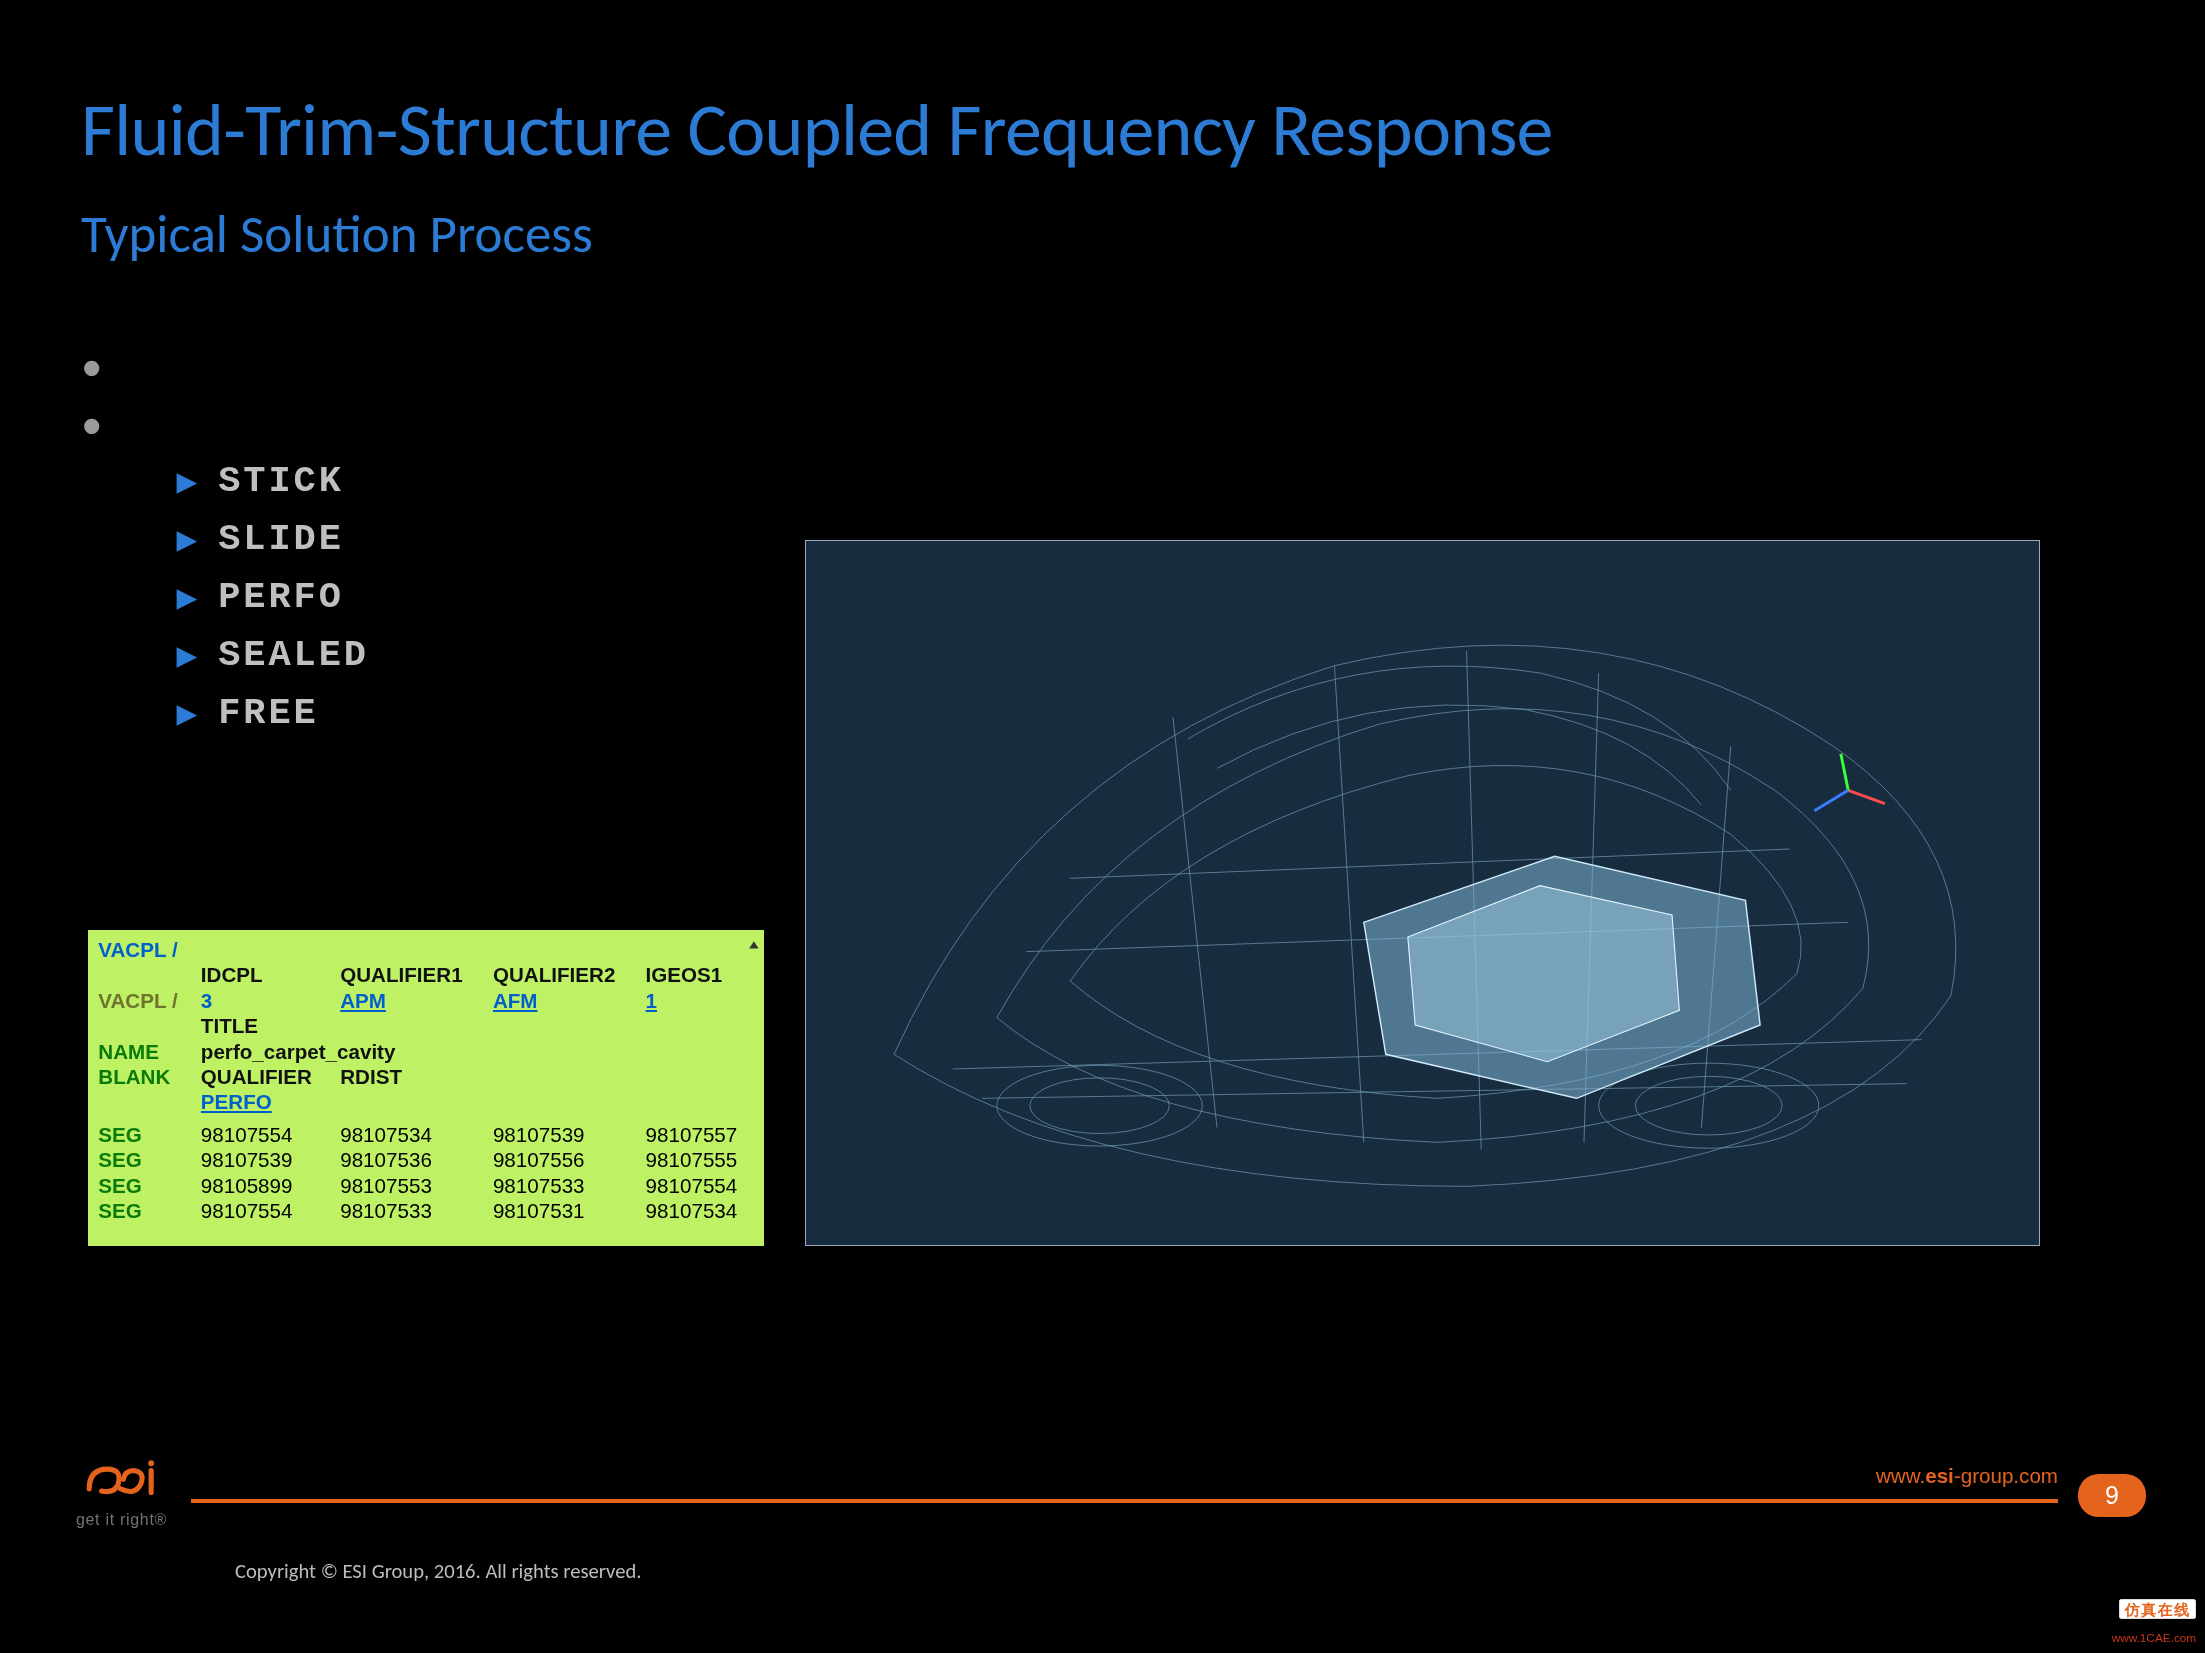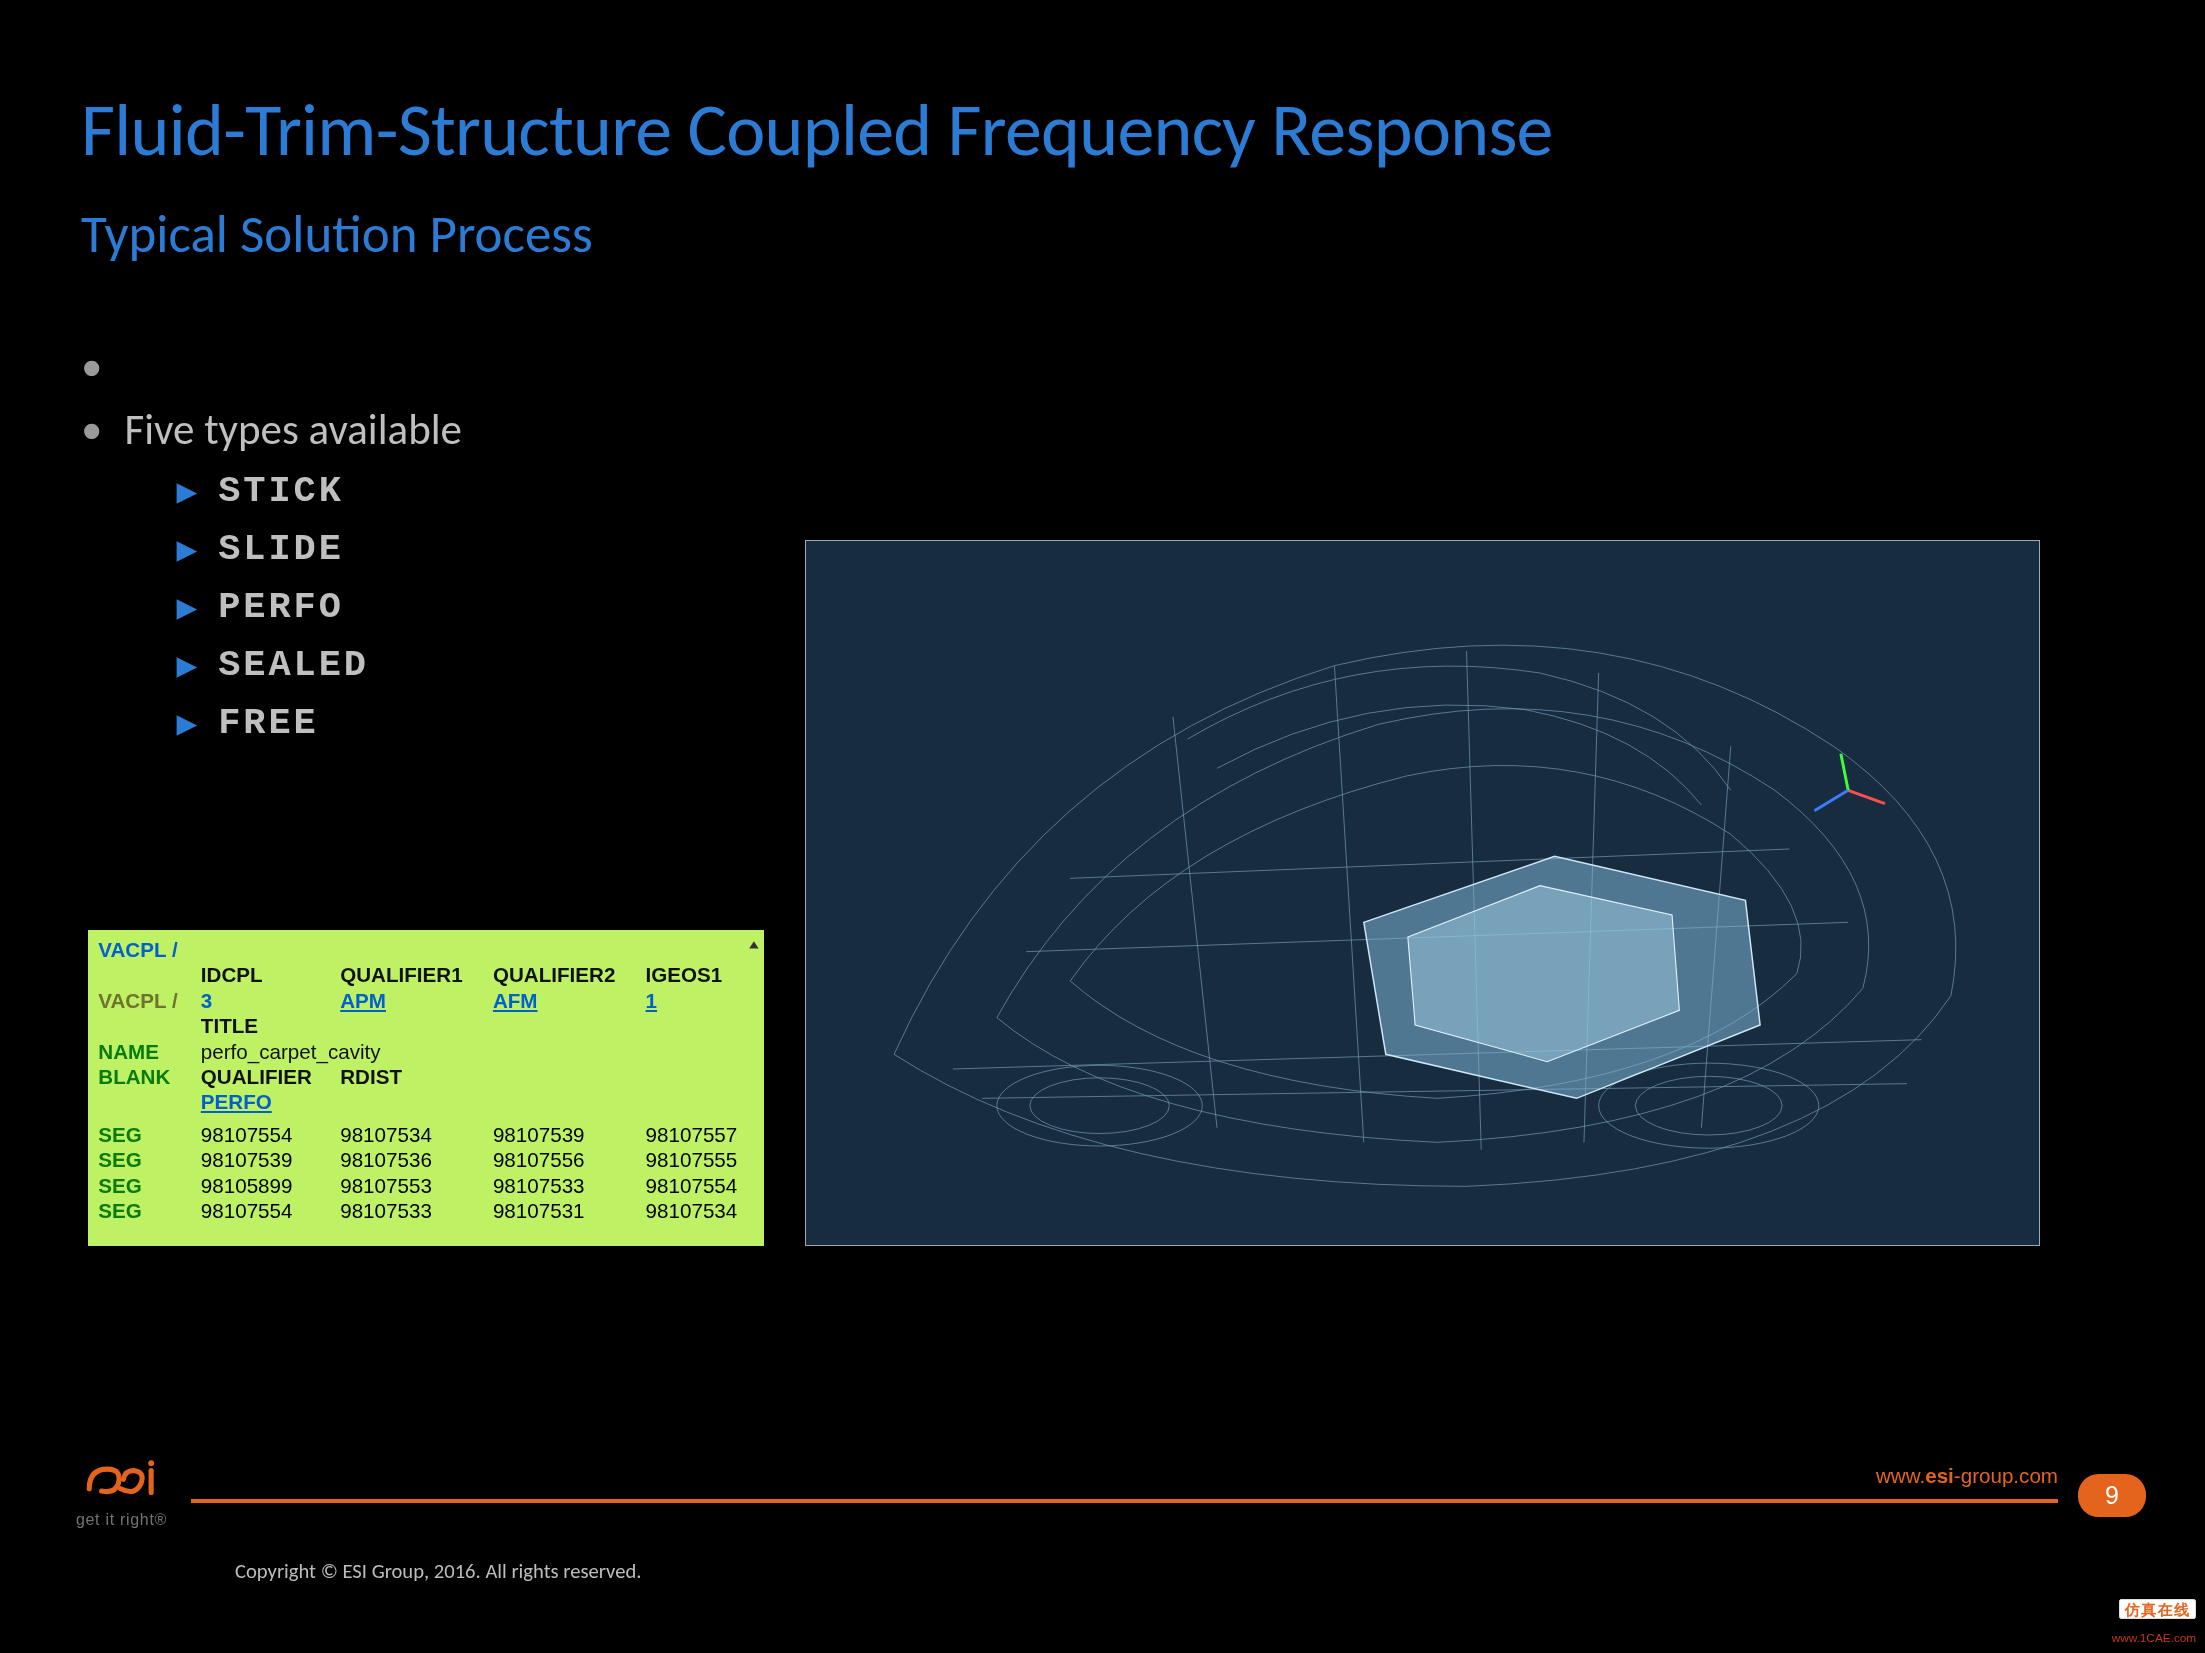--- a/index.html
+++ b/index.html
@@ -98,21 +98,21 @@
     padding: 7.4px 5.9px 7.4px 5.9px;
   }
   .card table { border-collapse: collapse; width: 100%; }
   .card td { padding: 0.7px 4.4px 0.7px 4.4px; white-space: nowrap; vertical-align: top; }
   .lbl-blue { color: #0060cc; font-weight: 700; }
   .lbl-olive { color: #6f732d; font-weight: 700; }
   .lbl-green { color: #0a7a0a; font-weight: 700; }
   .hdr { color: #111; font-weight: 700; }
   .lnk { color: #0060cc; font-weight: 700; text-decoration: underline; }
   .val-blue { color: #0060cc; font-weight: 700; }
-  .title-val { color: #111; font-weight: 400; }
+  .title-val { color: #111; font-weight: 700; }
   .card-scroll { position:absolute; right:4.4px; top:1.5px; width:11.8px; height:11.8px; }
   .card-scroll svg { width:11.8px; height:11.8px; }
 
   
   .viewport {
     position: absolute;
     left: 805px;
     top: 540px;
     width: 1235px;
     height: 706px;
@@ -217,21 +217,20 @@
 
   <div class="title">Fluid-Trim-Structure Coupled Frequency Response</div>
   <div class="subtitle">Typical Solution Process</div>
 
   <div class="content">
     <div class="b1">
       <span class="dot">•</span>
     </div>
     <div class="b1">
       <span class="dot">•</span>
-      <span>Five types available</span>
     </div>
     <div class="b2-list">
       <div class="b2">
           <span class="arrow">▶</span>
           <span>STICK</span>
         </div>
       <div class="b2">
           <span class="arrow">▶</span>
           <span>SLIDE</span>
         </div>

